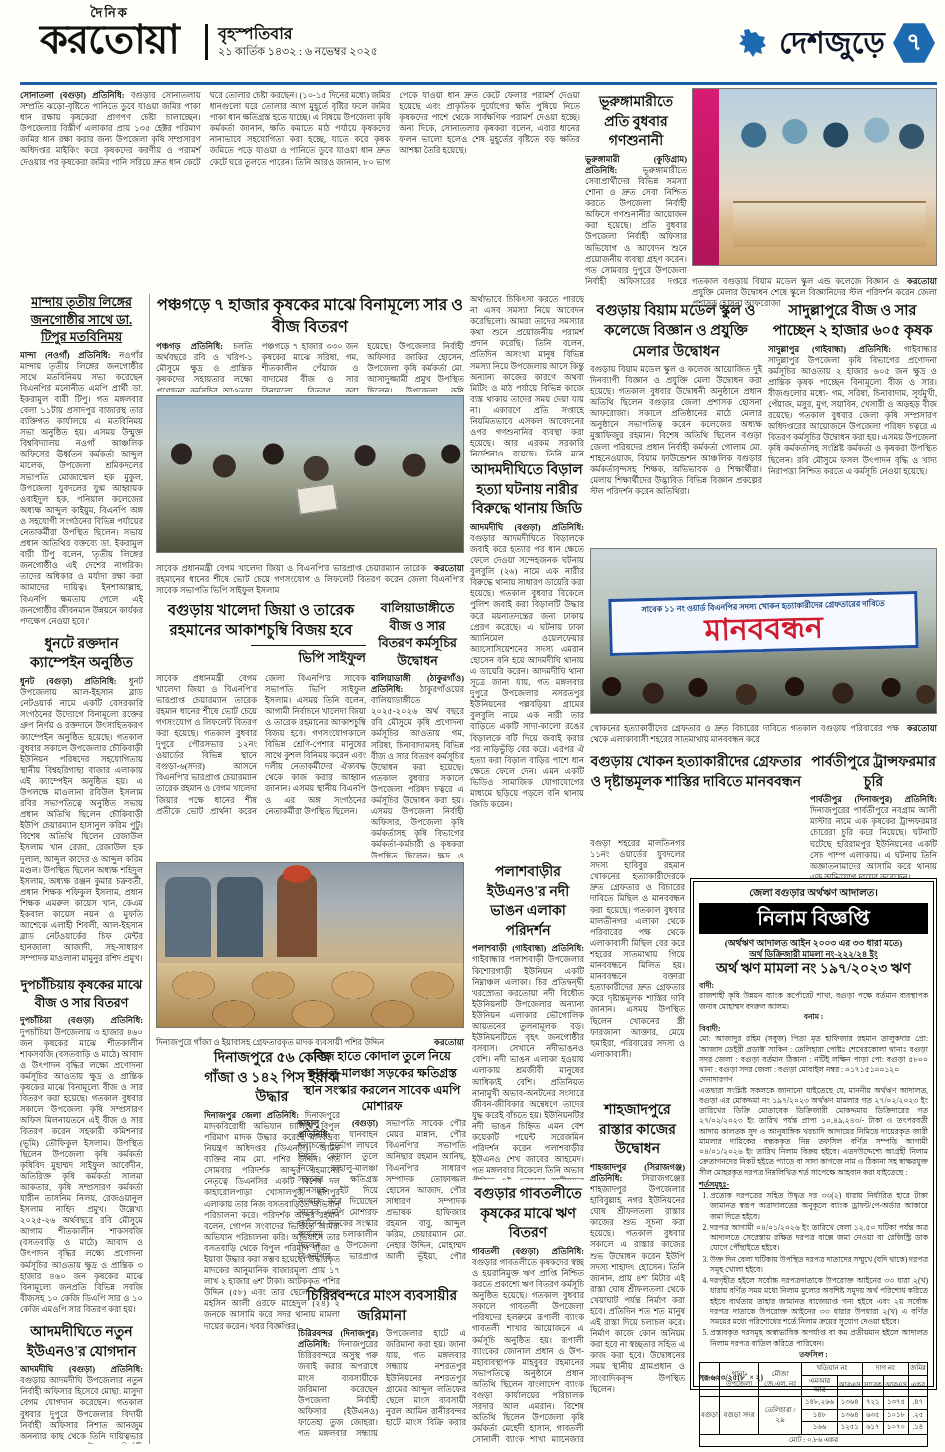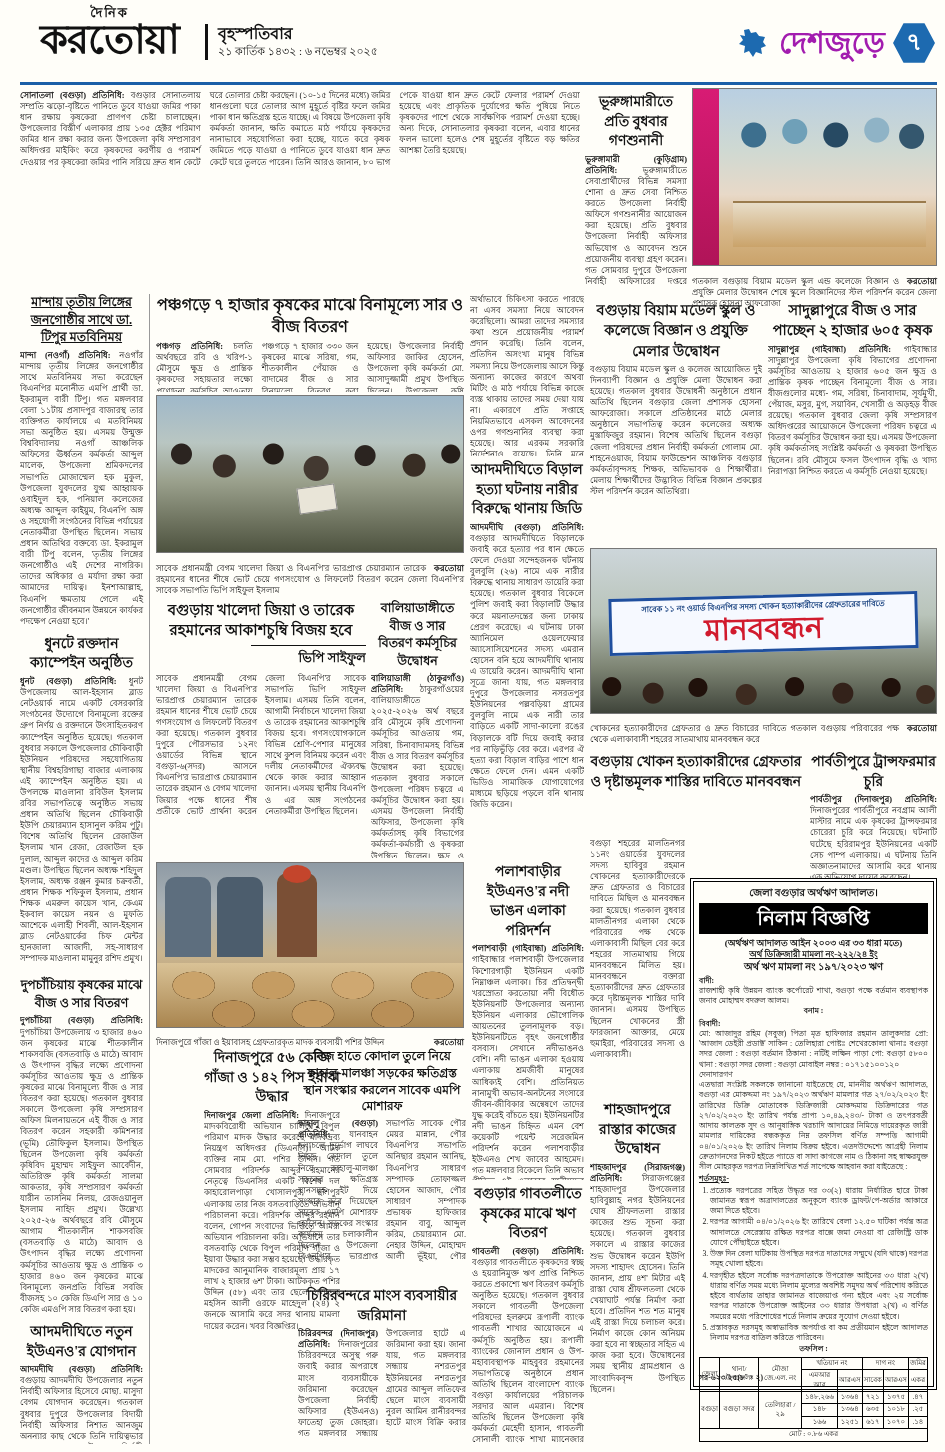--- a/index.html
+++ b/index.html
@@ -7,21 +7,21 @@
   .page{position:relative;width:945px;height:1452px;margin:0 auto;background:#fffef9;
         font-family:Liberation Serif, serif;color:#111;overflow:hidden;}
   
   .masthead{position:absolute;left:22px;top:6px;width:175px;text-align:center;}
   .m-daily{font-size:13px;font-weight:bold;letter-spacing:2px;line-height:1;}
   .m-name{font-size:40px;font-weight:900;line-height:1.05;letter-spacing:-1px;}
   .datebox{position:absolute;left:205px;top:24px;border-left:3px solid #111;padding-left:10px;}
   .d-day{font-size:16px;font-weight:bold;line-height:1.2;}
   .d-date{font-size:11px;line-height:1.5;}
   .sectiongrp{position:absolute;right:10px;top:22px;display:flex;align-items:center;gap:8px;}
-  .section-name{font-size:30px;font-weight:900;color:#a21caf;line-height:1;}
+  .section-name{font-size:30px;font-weight:900;color:#0f172a;line-height:1;}
   .hex{width:42px;height:42px;background:#1d6ab0;color:#fff;display:flex;align-items:center;justify-content:center;
        font-size:24px;font-weight:900;clip-path:polygon(25% 3%,75% 3%,100% 50%,75% 97%,25% 97%,0 50%);}
   .bluerule{position:absolute;left:20px;right:8px;top:82px;height:3px;background:#1b5fa8;}
   
   .blk{position:absolute;overflow:hidden;}
   .h-xl{font-size:33px;font-weight:900;text-align:center;line-height:1.3;margin:0 0 6px 0;}
   .h-lg{font-size:16px;font-weight:900;text-align:center;line-height:1.35;margin:0 0 4px 0;}
   .h-md{font-size:14px;font-weight:900;text-align:center;line-height:1.4;margin:0 0 3px 0;}
   .h-sm{font-size:12.5px;font-weight:900;text-align:center;line-height:1.4;margin:0 0 3px 0;}
   .h-ul{text-decoration:underline;}
@@ -84,21 +84,21 @@
           transform:rotate(-1.5deg);padding:4px 8px;text-align:center;}
   .banner .b-top{font-size:8px;color:#16407f;font-weight:bold;line-height:1.3;}
   .banner .b-main{font-size:30px;font-weight:900;color:#d11a2d;line-height:1.1;}
   
   .notice{position:absolute;left:690px;top:878px;width:247px;height:512px;border:1px solid #000;
           box-shadow:0 0 0 2px #fff inset,0 0 0 3px #000 inset;padding:7px 8px;font-size:7.6px;line-height:1.35;}
   .n-court{text-align:center;font-size:10px;font-weight:bold;}
   .n-banner{background:#000;color:#fff;text-align:center;font-size:20px;font-weight:900;margin:3px 0;padding:2px 0;}
   .n-law{text-align:center;font-size:9px;font-weight:bold;}
   .n-case1{text-align:center;font-size:8.6px;font-weight:bold;text-decoration:underline;}
-  .n-case2{text-align:center;font-size:10px;font-weight:bold;}
+  .n-case2{text-align:center;font-size:14px;font-weight:bold;}
   .n-lbl{font-weight:bold;margin-top:2px;}
   .n-center{text-align:center;font-weight:bold;}
   .n-ul{text-align:left;font-weight:bold;text-decoration:underline;margin:2px 0 1px 0;}
   .n-conds{margin:0;padding-left:11px;}
   .n-conds li{margin-bottom:1px;text-align:justify;}
   .n-table{border-collapse:collapse;width:100%;margin-top:2px;}
   .n-table td,.n-table th{border:1px solid #000;font-size:7px;text-align:center;padding:1px;font-weight:normal;}
   .n-total{text-align:right;font-weight:bold;}
   .n-ref{position:absolute;left:8px;bottom:6px;font-size:7.6px;font-weight:bold;}
 </style>

